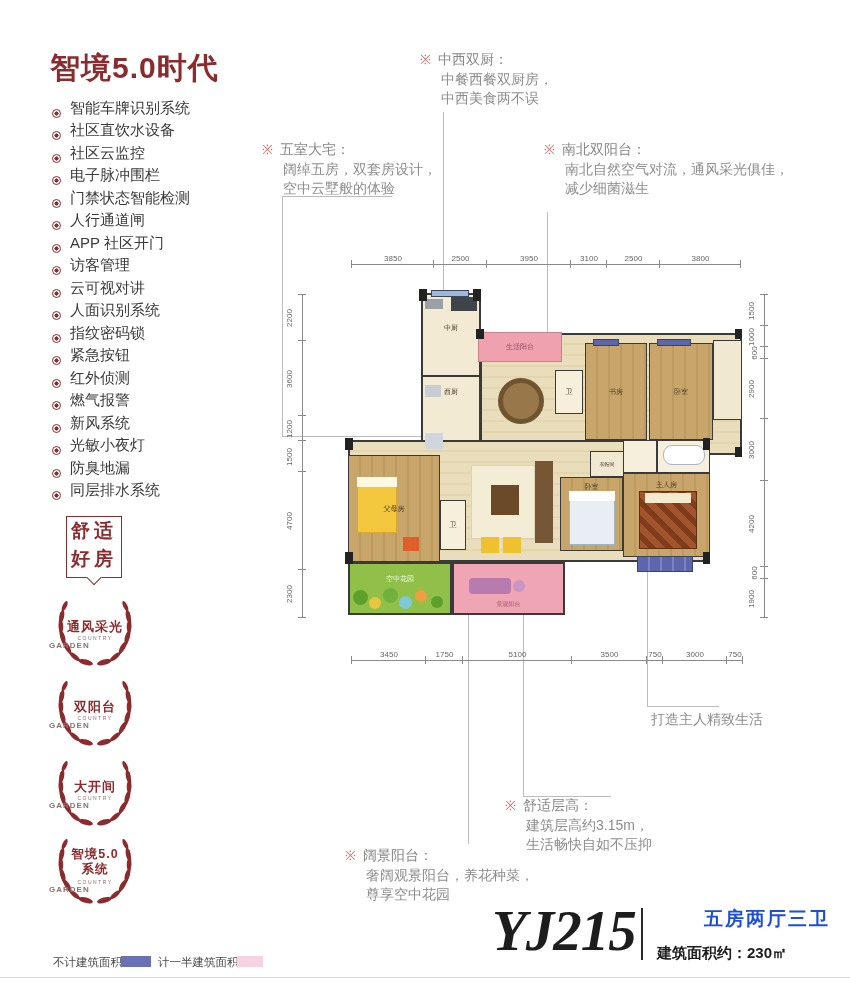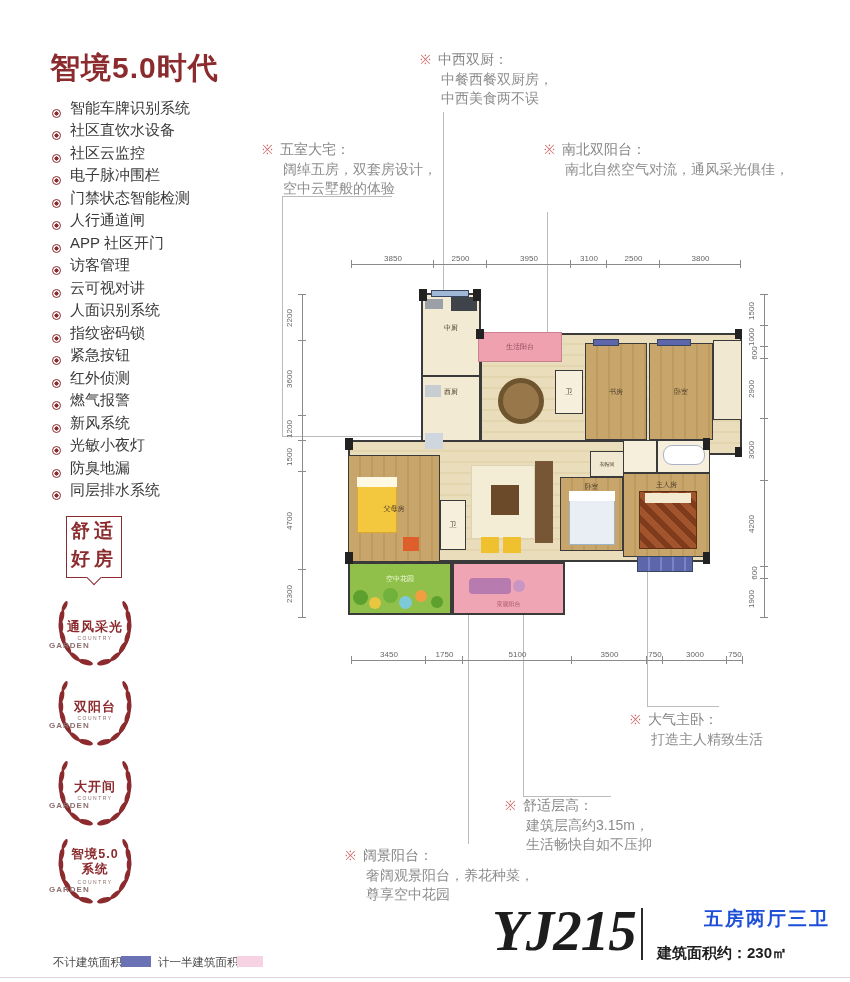--- a/index.html
+++ b/index.html
@@ -227,23 +227,23 @@
     <div class="co-line">中西美食两不误</div>
   </div>
   <div class="callout" style="left:262px;top:140px;">
     <div class="co-title"><span class="marker">※</span><span>五室大宅：</span></div>
     <div class="co-line">阔绰五房，双套房设计，</div>
     <div class="co-line">空中云墅般的体验</div>
   </div>
   <div class="callout" style="left:544px;top:140px;">
     <div class="co-title"><span class="marker">※</span><span>南北双阳台：</span></div>
     <div class="co-line">南北自然空气对流，通风采光俱佳，</div>
+    <div class="co-line">减少细菌滋生</div>
   </div>
   <div class="callout" style="left:630px;top:710px;">
-    <div class="co-title"><span class="marker">※</span><span>大气主卧：</span></div>
     <div class="co-line">打造主人精致生活</div>
   </div>
   <div class="callout" style="left:505px;top:796px;">
     <div class="co-title"><span class="marker">※</span><span>舒适层高：</span></div>
     <div class="co-line">建筑层高约3.15m，</div>
     <div class="co-line">生活畅快自如不压抑</div>
   </div>
   <div class="callout" style="left:345px;top:846px;">
     <div class="co-title"><span class="marker">※</span><span>阔景阳台：</span></div>
     <div class="co-line">奢阔观景阳台，养花种菜，</div>

